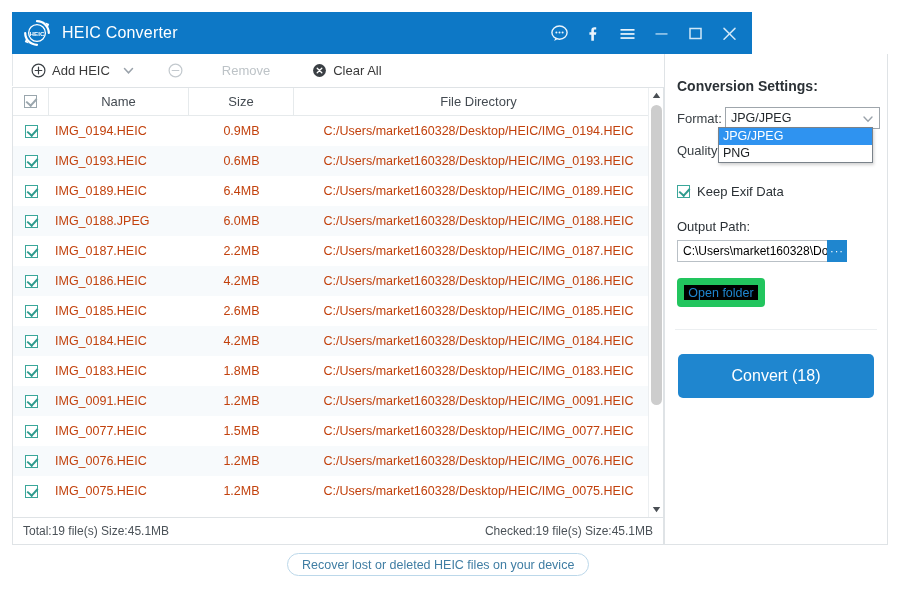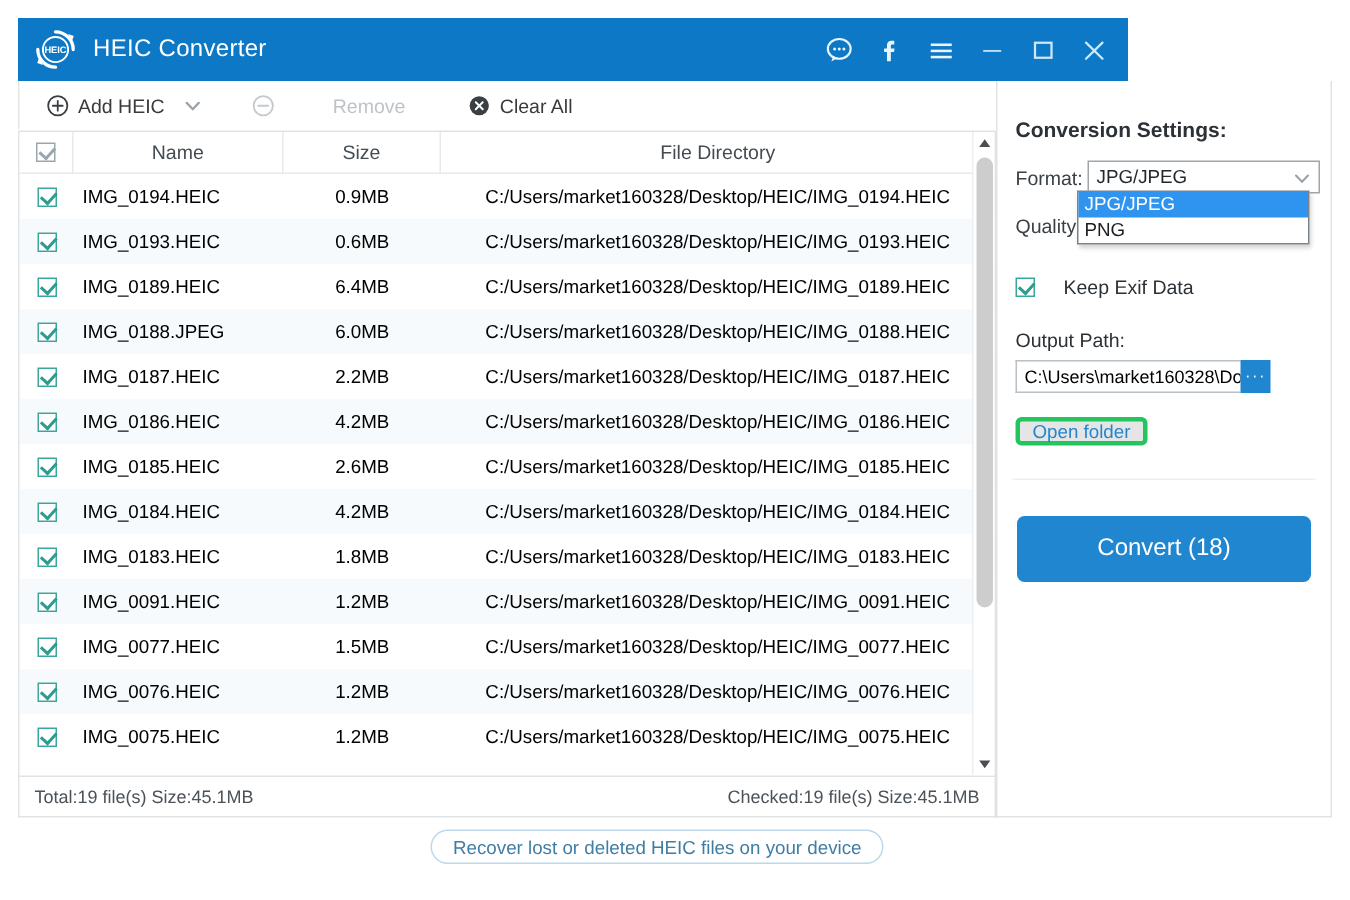--- a/index.html
+++ b/index.html
@@ -79,21 +79,21 @@
   .th { display: flex; align-items: center; justify-content: center; height: 28px; }
   .th.sep { border-right: 1px solid #e6eaec; }
   .col-chk { width: 36px; justify-content: center; }
   .col-name { width: 140px; }
   .col-size { width: 105px; }
   .col-dir  { flex: 1 1 auto; }
 
   .rows { position: relative; }
   .row {
     display: flex; align-items: center; height: 30px;
-    font-size: 12.5px; color: #000000;
+    font-size: 12.5px; color: #c2410c;
   }
   .row.alt { background: #f7fafc; }
   .cell { display: flex; align-items: center; height: 30px; }
   .cell.c-chk { width: 36px; justify-content: center; }
   .cell.c-name { width: 140px; padding-left: 6px; }
   .cell.c-size { width: 105px; justify-content: center; }
   .cell.c-dir { flex: 1 1 auto; justify-content: center; }
 
   
   .cb {
@@ -161,38 +161,38 @@
     box-shadow: 1px 2px 3px rgba(0,0,0,.18);
   }
   .dd-item {
     height: 17px; line-height: 17px; padding-left: 4px;
     font-size: 12.5px; color: #1a1e21; cursor: pointer;
   }
   .dd-item.sel { background: #2f93f0; color: #ffffff; }
 
   .quality-row { margin-top: 8px; }
   .exif-row {
-    display: flex; align-items: center; gap: 19px;
+    display: flex; align-items: center; gap: 7px;
     margin: 22px 0 0 12px; font-size: 13px; color: #2b3136; cursor: pointer;
   }
   .out-label { font-size: 13px; color: #2b3136; margin: 20px 0 6px 12px; }
   .path-row { display: flex; align-items: center; margin-left: 12px; }
   .path-input {
     width: 150px; height: 22px; border: 1px solid #b9c0c6; border-right: none;
     background: #fff; display: flex; align-items: center; padding-left: 5px;
     font-size: 12px; color: #000000; overflow: hidden; white-space: nowrap;
   }
   .browse-btn {
     width: 20px; height: 22px; background: #1f86cf; color: #fff;
     display: flex; align-items: center; justify-content: center;
     font-size: 11px; cursor: pointer; letter-spacing: 1px;
   }
   .openfolder {
-    margin: 16px 0 0 12px; width: 88px; height: 19px;
-    border: 3px solid #22c55e; border-radius: 4px; background: #e5e5e5;
+    margin: 16px 0 0 12px; width: 88px; height: 29px;
+    border: 7px solid #22c55e; border-radius: 4px; background: #000000;
     color: #1f86cf; font-size: 12.5px;
     display: flex; align-items: center; justify-content: center; cursor: pointer;
   }
   .divider { margin: 22px 10px 0 10px; height: 1px; background: #eceff1; }
   .convert-btn {
     margin: 24px auto 0 auto; width: 196px; height: 44px;
     background: #1f86cf; border-radius: 5px; color: #ffffff;
     font-size: 16px; display: flex; align-items: center; justify-content: center;
     cursor: pointer;
   }

